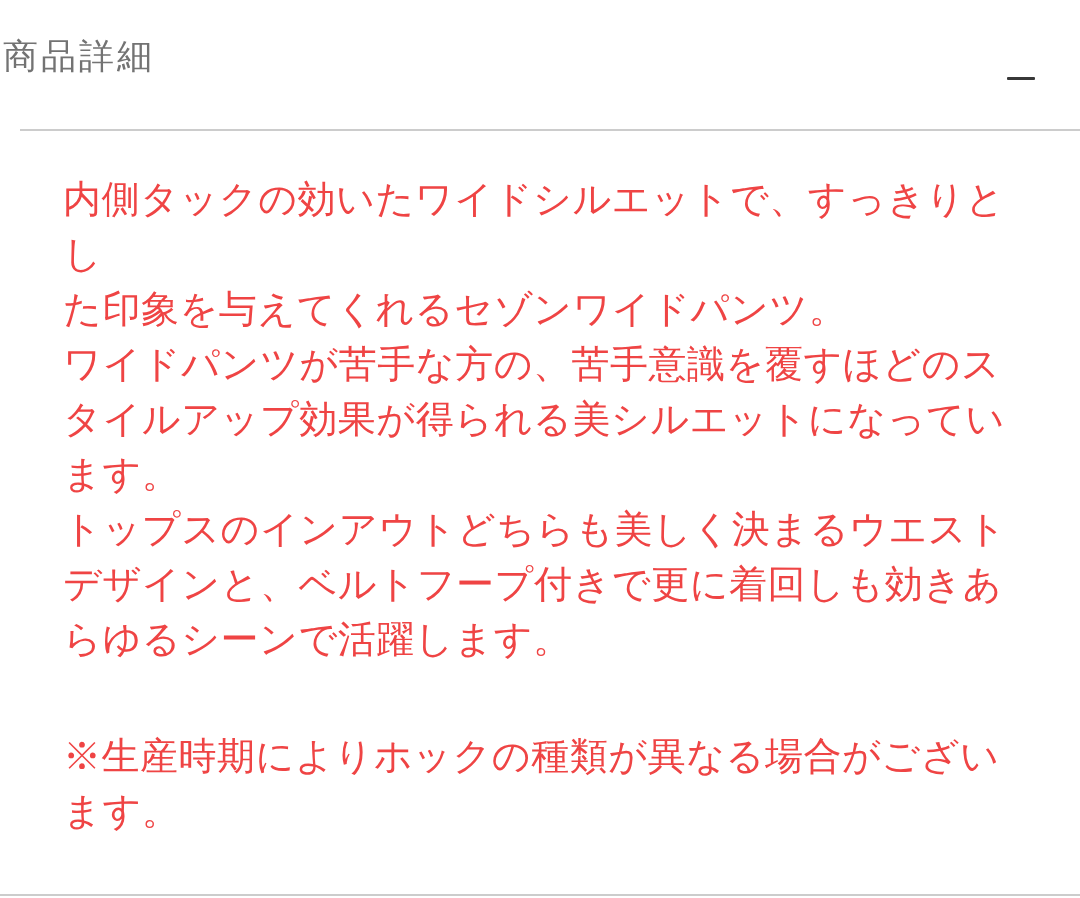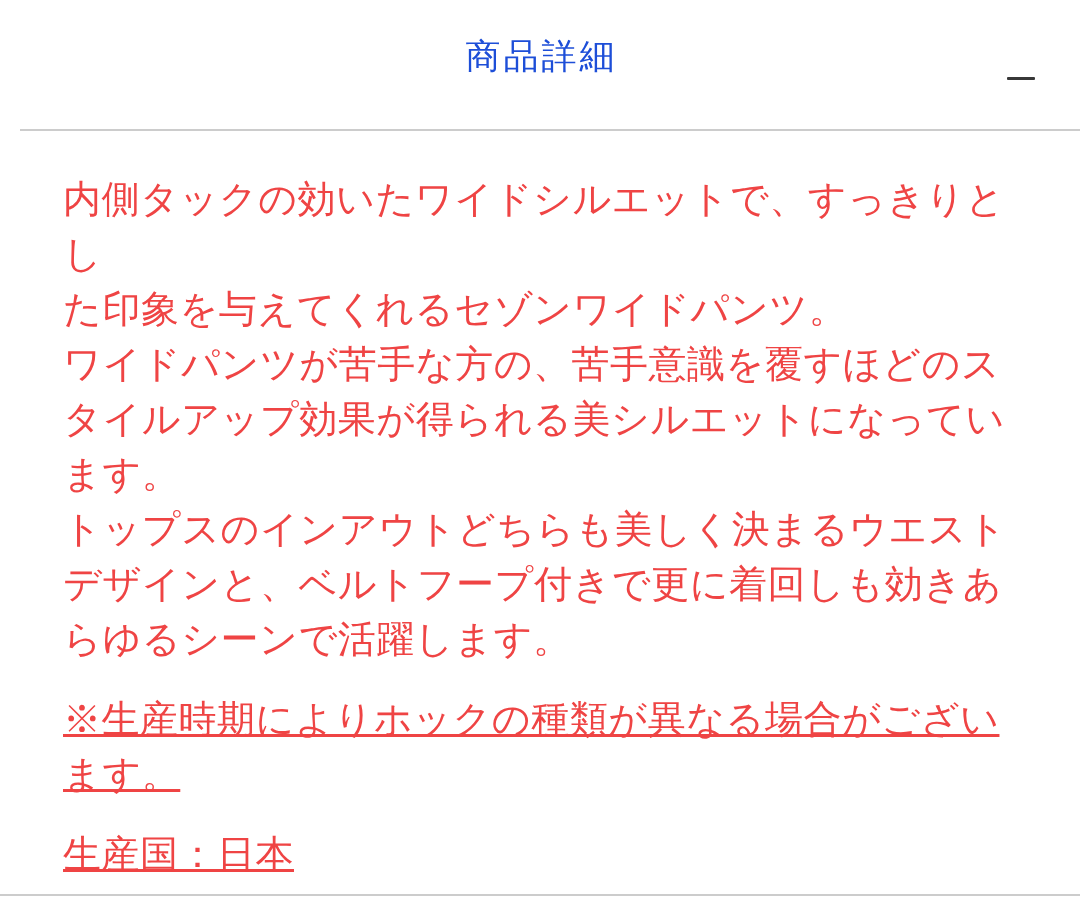--- a/index.html
+++ b/index.html
@@ -25,25 +25,24 @@
     width: 1080px;
     height: 129px;
     background: #ffffff;
   }
 
   .section-title {
     position: absolute;
     top: 33px;
     left: 0;
     width: 100%;
-    text-align: center;
     font-size: 35px;
     font-weight: 400;
     letter-spacing: 3px;
-    color: #1d4ed8;
+    color: #737373;
     text-indent: 3px; 
   }
 
   .collapse-button {
     position: absolute;
     top: 58px;
     right: 28px;
     width: 62px;
     height: 42px;
     background: transparent;
@@ -82,22 +81,21 @@
   .text-block {
     font-size: 38px;
     line-height: 55px;
     letter-spacing: 0.5px;
     color: #ef4444;
     white-space: pre-line;
     font-weight: 400;
   }
 
   .text-block + .text-block {
-    margin-top: 25px; 
-    text-decoration: underline;
+    margin-top: 62px; 
   }
 
   
   .bottom-divider {
     position: absolute;
     top: 894px;
     left: 0;
     right: 0;
     height: 2px;
     background: #cccccc;

